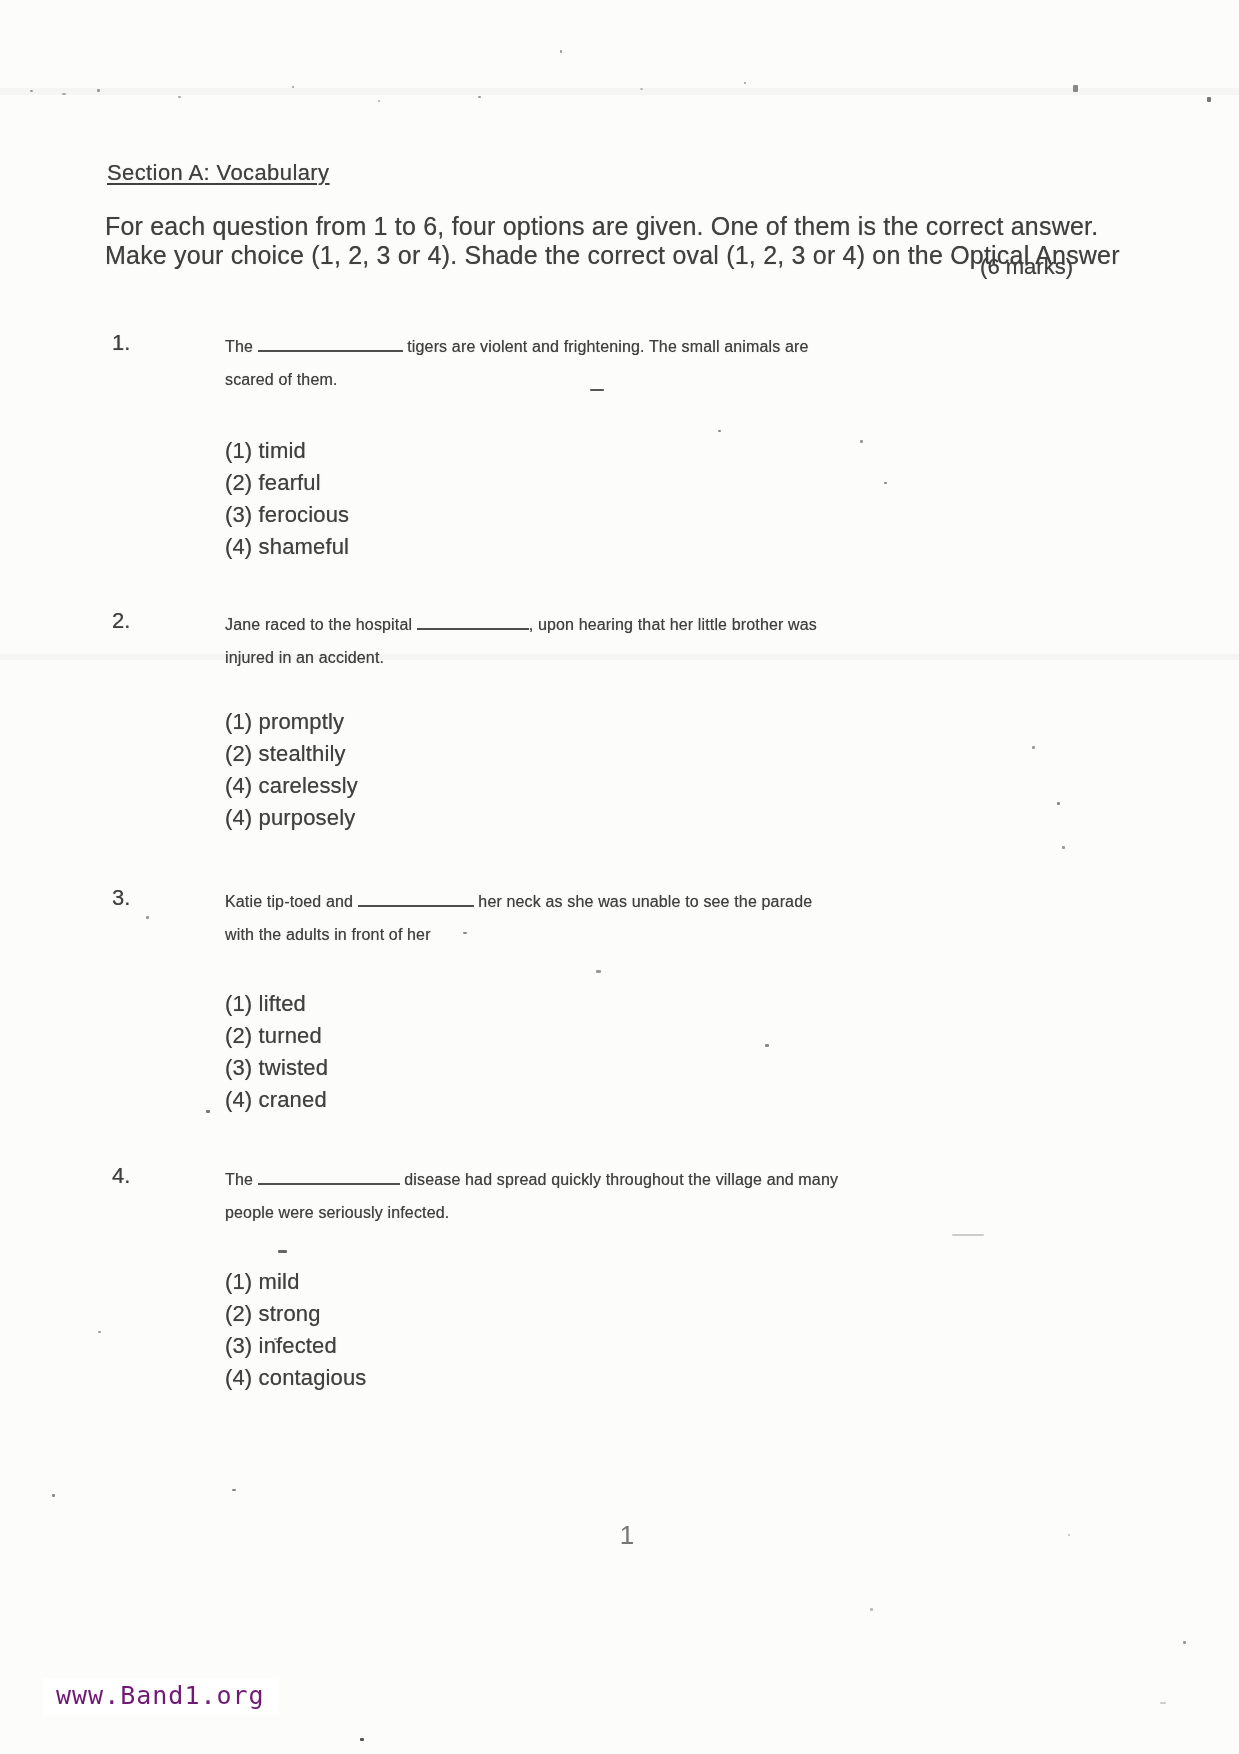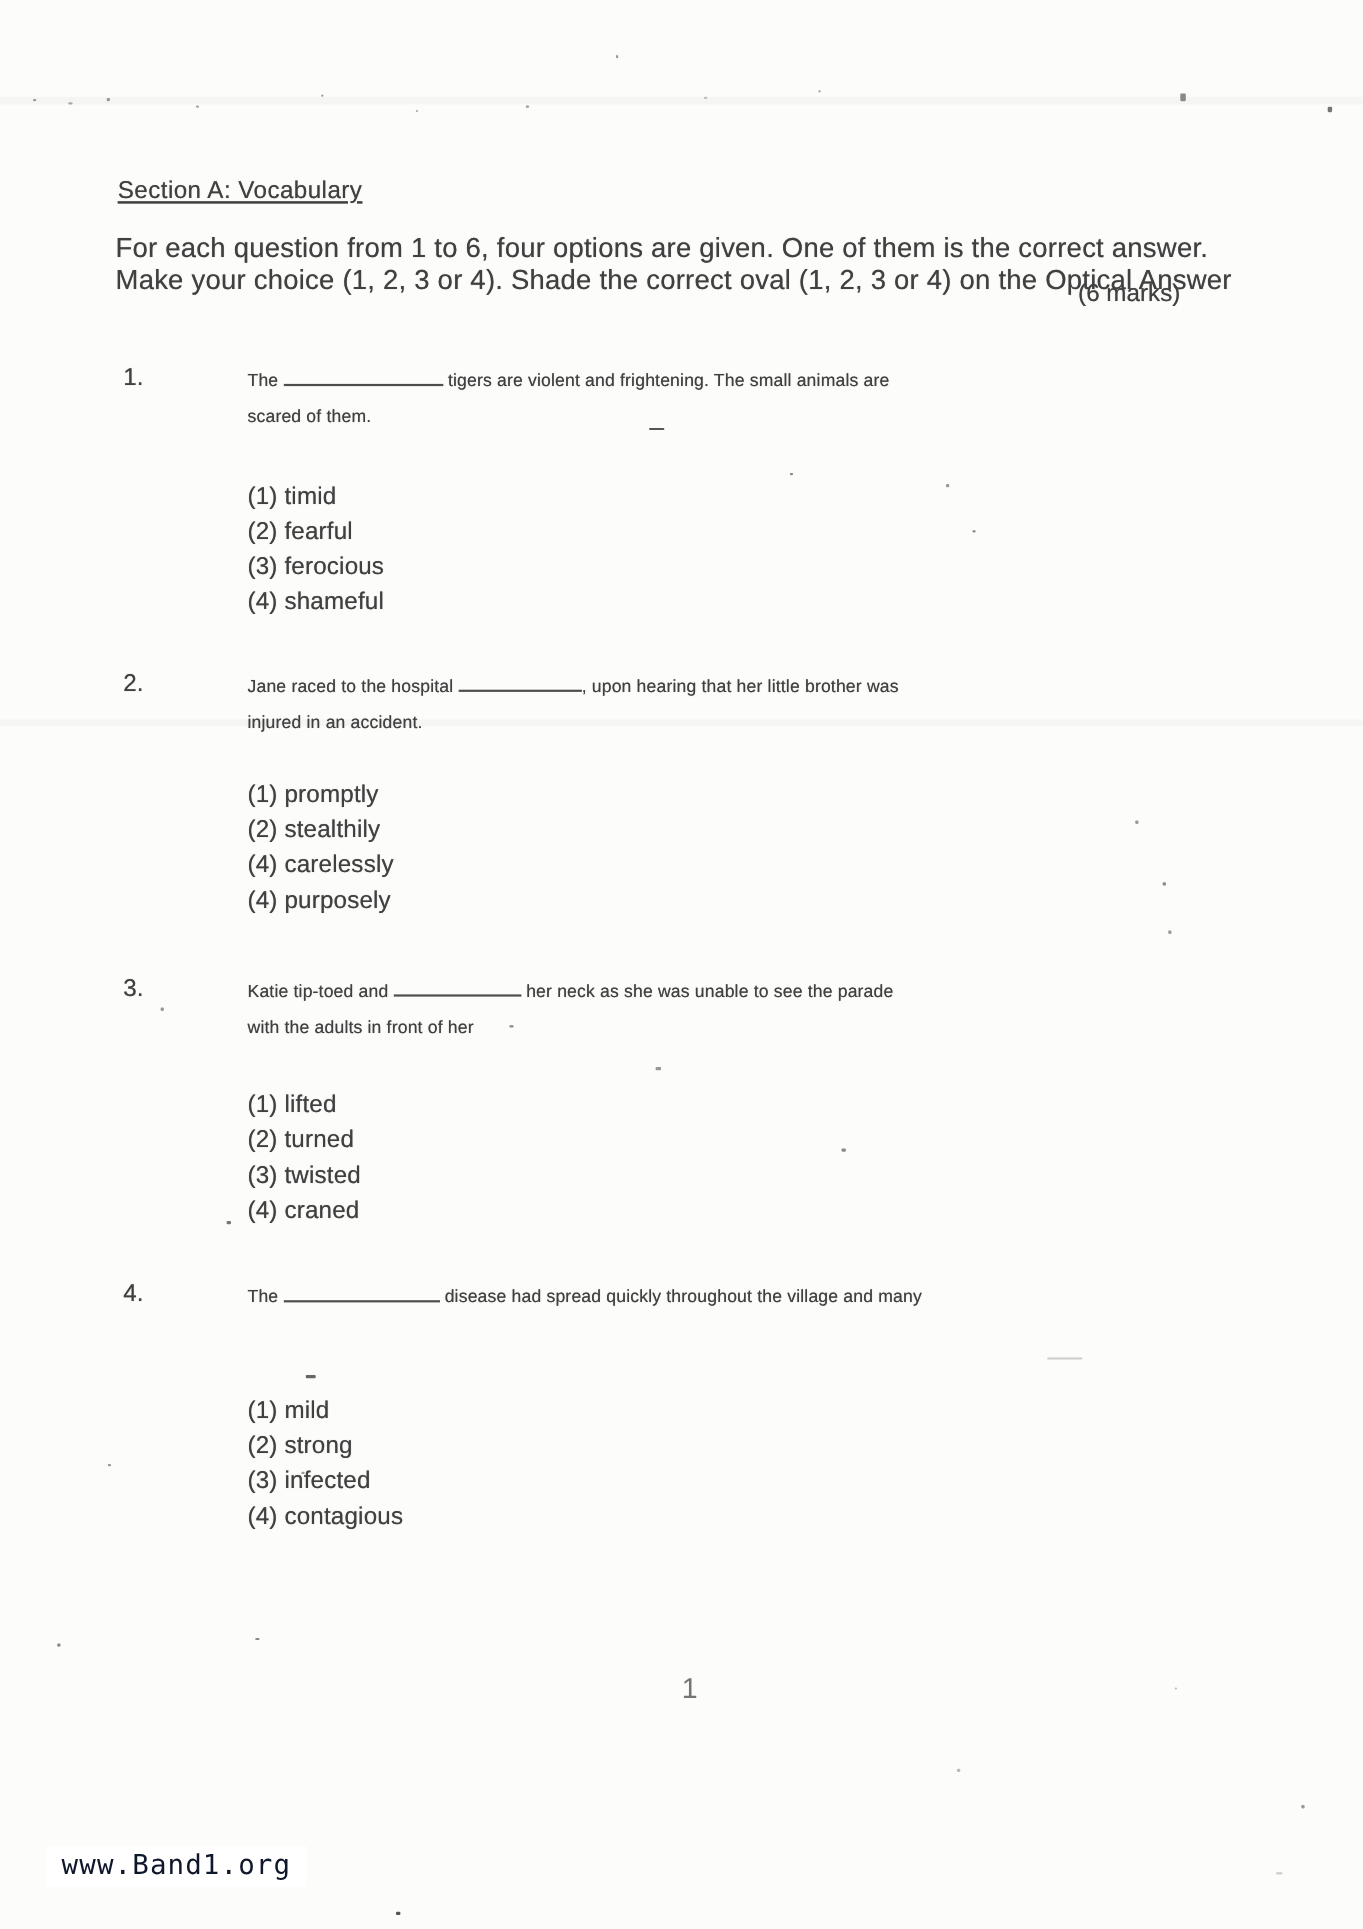--- a/index.html
+++ b/index.html
@@ -49,21 +49,21 @@
   .page-number {
     position: absolute; left: 597px; top: 1520px; width: 60px;
     text-align: center; font-size: 26px; color: #757575;
     text-shadow: none;
   }
   .watermark {
     position: absolute; left: 42px; top: 1678px;
     background: #ffffff;
     padding: 3px 14px 5px 14px;
     font-family: "DejaVu Sans Mono", "Liberation Mono", monospace;
-    font-size: 25px; color: #0f172a;
+    font-size: 25px; color: #701a75;
     text-shadow: none;
     letter-spacing: 1px;
   }
   .speck { position: absolute; border-radius: 1px; }
 </style>
 </head>
 <body>
 
 <div class="page">
 
@@ -117,20 +117,21 @@
     <div class="opt">(1) lifted</div>
     <div class="opt">(2) turned</div>
     <div class="opt">(3) twisted</div>
     <div class="opt">(4) craned</div>
   </div>
 
   <div class="q" style="top: 1163px;">
     <div class="qnum">4.</div>
     <div class="qbody">
       <div class="qline"><span>The</span> <span class="blank" style="width:142px;"></span><span> disease had spread quickly throughout the village and many</span></div>
+      <div class="qline">people were seriously infected.</div>
     </div>
   </div>
   <div class="opts" style="top: 1266px;">
     <div class="opt">(1) mild</div>
     <div class="opt">(2) strong</div>
     <div class="opt">(3) infected</div>
     <div class="opt">(4) contagious</div>
   </div>
 
   <div class="page-number">1</div>

